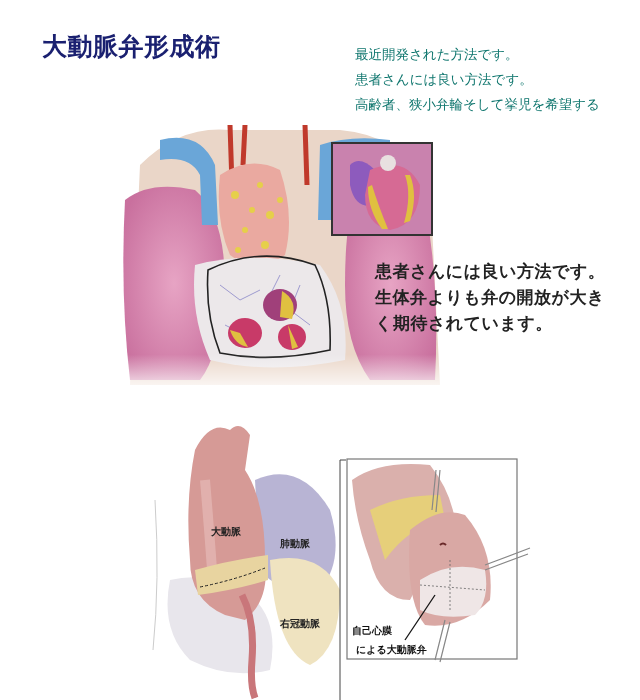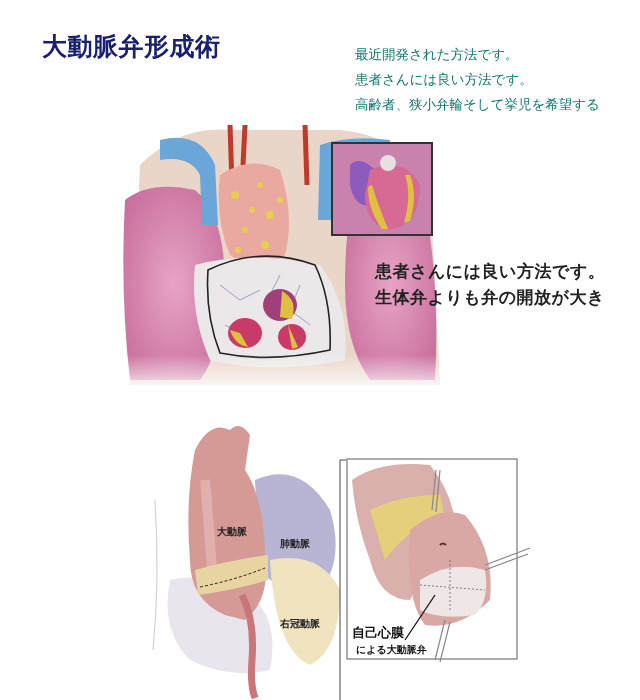--- a/index.html
+++ b/index.html
@@ -15,21 +15,21 @@
     position:absolute; left:355px; top:42px; font-size:13.5px; line-height:25px; color:#0f766e;
   }
   .intro div { white-space:nowrap; }
   .desc {
     position:absolute; left:375px; top:258px; font-size:17px; line-height:26px;
     font-weight:bold; color:#222; letter-spacing:0.5px;
   }
   .desc div { white-space:nowrap; }
   .illus { position:absolute; }
   .lbl { position:absolute; font-size:10px; font-weight:bold; color:#222; white-space:nowrap; }
-  .callout1 { position:absolute; font-size:13px; font-weight:bold; color:#111; white-space:nowrap; }
+  .callout1 { position:absolute; font-size:10px; font-weight:bold; color:#111; white-space:nowrap; }
   .callout2 { position:absolute; font-size:10px; font-weight:bold; color:#111; white-space:nowrap; }
 </style>
 </head>
 <body>
 
 <div class="title">大動脈弁形成術</div>
 
 <div class="intro">
   <div>最近開発された方法です。</div>
   <div>患者さんには良い方法です。</div>
@@ -94,41 +94,42 @@
     <path d="M250 45 Q285 30 300 60 Q300 100 270 105 Q245 100 245 70 Z" fill="#d66a94"></path>
     <path d="M252 60 Q258 80 268 104 L262 104 Q248 85 248 62 Z" fill="#e0c040"></path>
     <path d="M285 50 Q292 70 284 98 L290 96 Q298 70 290 50 Z" fill="#e0c040"></path>
     <circle cx="268" cy="38" r="8" fill="#e8e0e0"></circle>
   </g>
 </svg>
 
 <div class="desc">
   <div>患者さんには良い方法です。</div>
   <div>生体弁よりも弁の開放が大き</div>
+  <div>く期待されています。</div>
 </div>
 
 <svg class="illus" style="left:150px;top:420px" width="200" height="280" viewBox="0 0 200 280">
   <path d="M5 80 Q10 160 3 230" stroke="#ccc" stroke-width="1" fill="none"></path>
 
   <path d="M105 60 Q150 40 180 90 Q195 140 170 170 Q130 175 110 150 Z" fill="#b8b4d4"></path>
 
   <path d="M20 160 Q60 150 100 175 Q130 200 120 250 Q80 260 40 240 Q10 210 20 160 Z" fill="#e8e6ec"></path>
   <path d="M120 140 Q170 130 190 170 Q190 230 160 245 Q125 230 120 140 Z" fill="#efe3c0"></path>
 
   <path d="M45 30 Q60 0 80 10 Q90 0 100 15 L95 50 Q115 80 115 140 Q120 180 95 200 L75 195 Q40 180 40 140 Q35 80 45 30 Z" fill="#d69a96"></path>
   <path d="M55 60 Q60 120 62 150" stroke="#e8c0bc" stroke-width="10" fill="none" opacity="0.6"></path>
 
   <path d="M45 150 Q80 140 118 135 L118 160 Q85 170 48 175 Z" fill="#e8d4a0"></path>
   <path d="M50 167 Q85 160 115 148" stroke="#222" stroke-width="1" stroke-dasharray="3 2" fill="none"></path>
 
   <path d="M92 175 Q105 200 102 240 Q100 265 105 278" stroke="#c9767a" stroke-width="7" fill="none"></path>
 
   <path d="M196 40 L190 40 L190 280" stroke="#444" stroke-width="1" fill="none"></path>
 </svg>
-<div class="lbl" style="left:217px;top:525px">大動脈</div>
+<div class="lbl" style="left:211px;top:525px">大動脈</div>
 <div class="lbl" style="left:280px;top:537px">肺動脈</div>
 <div class="lbl" style="left:280px;top:617px">右冠動脈</div>
 
 <svg class="illus" style="left:340px;top:450px" width="200" height="240" viewBox="0 0 200 240">
   <rect x="7" y="9" width="170" height="200" fill="#fff" stroke="#777" stroke-width="1.2"></rect>
   <path d="M12 30 Q40 10 90 15 Q110 40 115 70 Q90 110 70 150 Q40 150 30 110 Q15 70 12 30 Z" fill="#dab0ac"></path>
   <path d="M30 60 Q60 45 100 45 L105 70 Q70 75 45 110 Z" fill="#e6cf7a"></path>
   <path d="M70 80 Q100 55 125 65 Q155 100 150 150 Q120 180 85 175 Q65 150 70 80 Z" fill="#d9a8a4"></path>
   <path d="M80 130 Q110 110 145 120 Q150 150 135 165 Q100 170 80 160 Z" fill="#efe6e6"></path>
   <path d="M110 110 L110 160 M80 135 L145 140" stroke="#666" stroke-width="0.8" stroke-dasharray="2 2" fill="none"></path>

